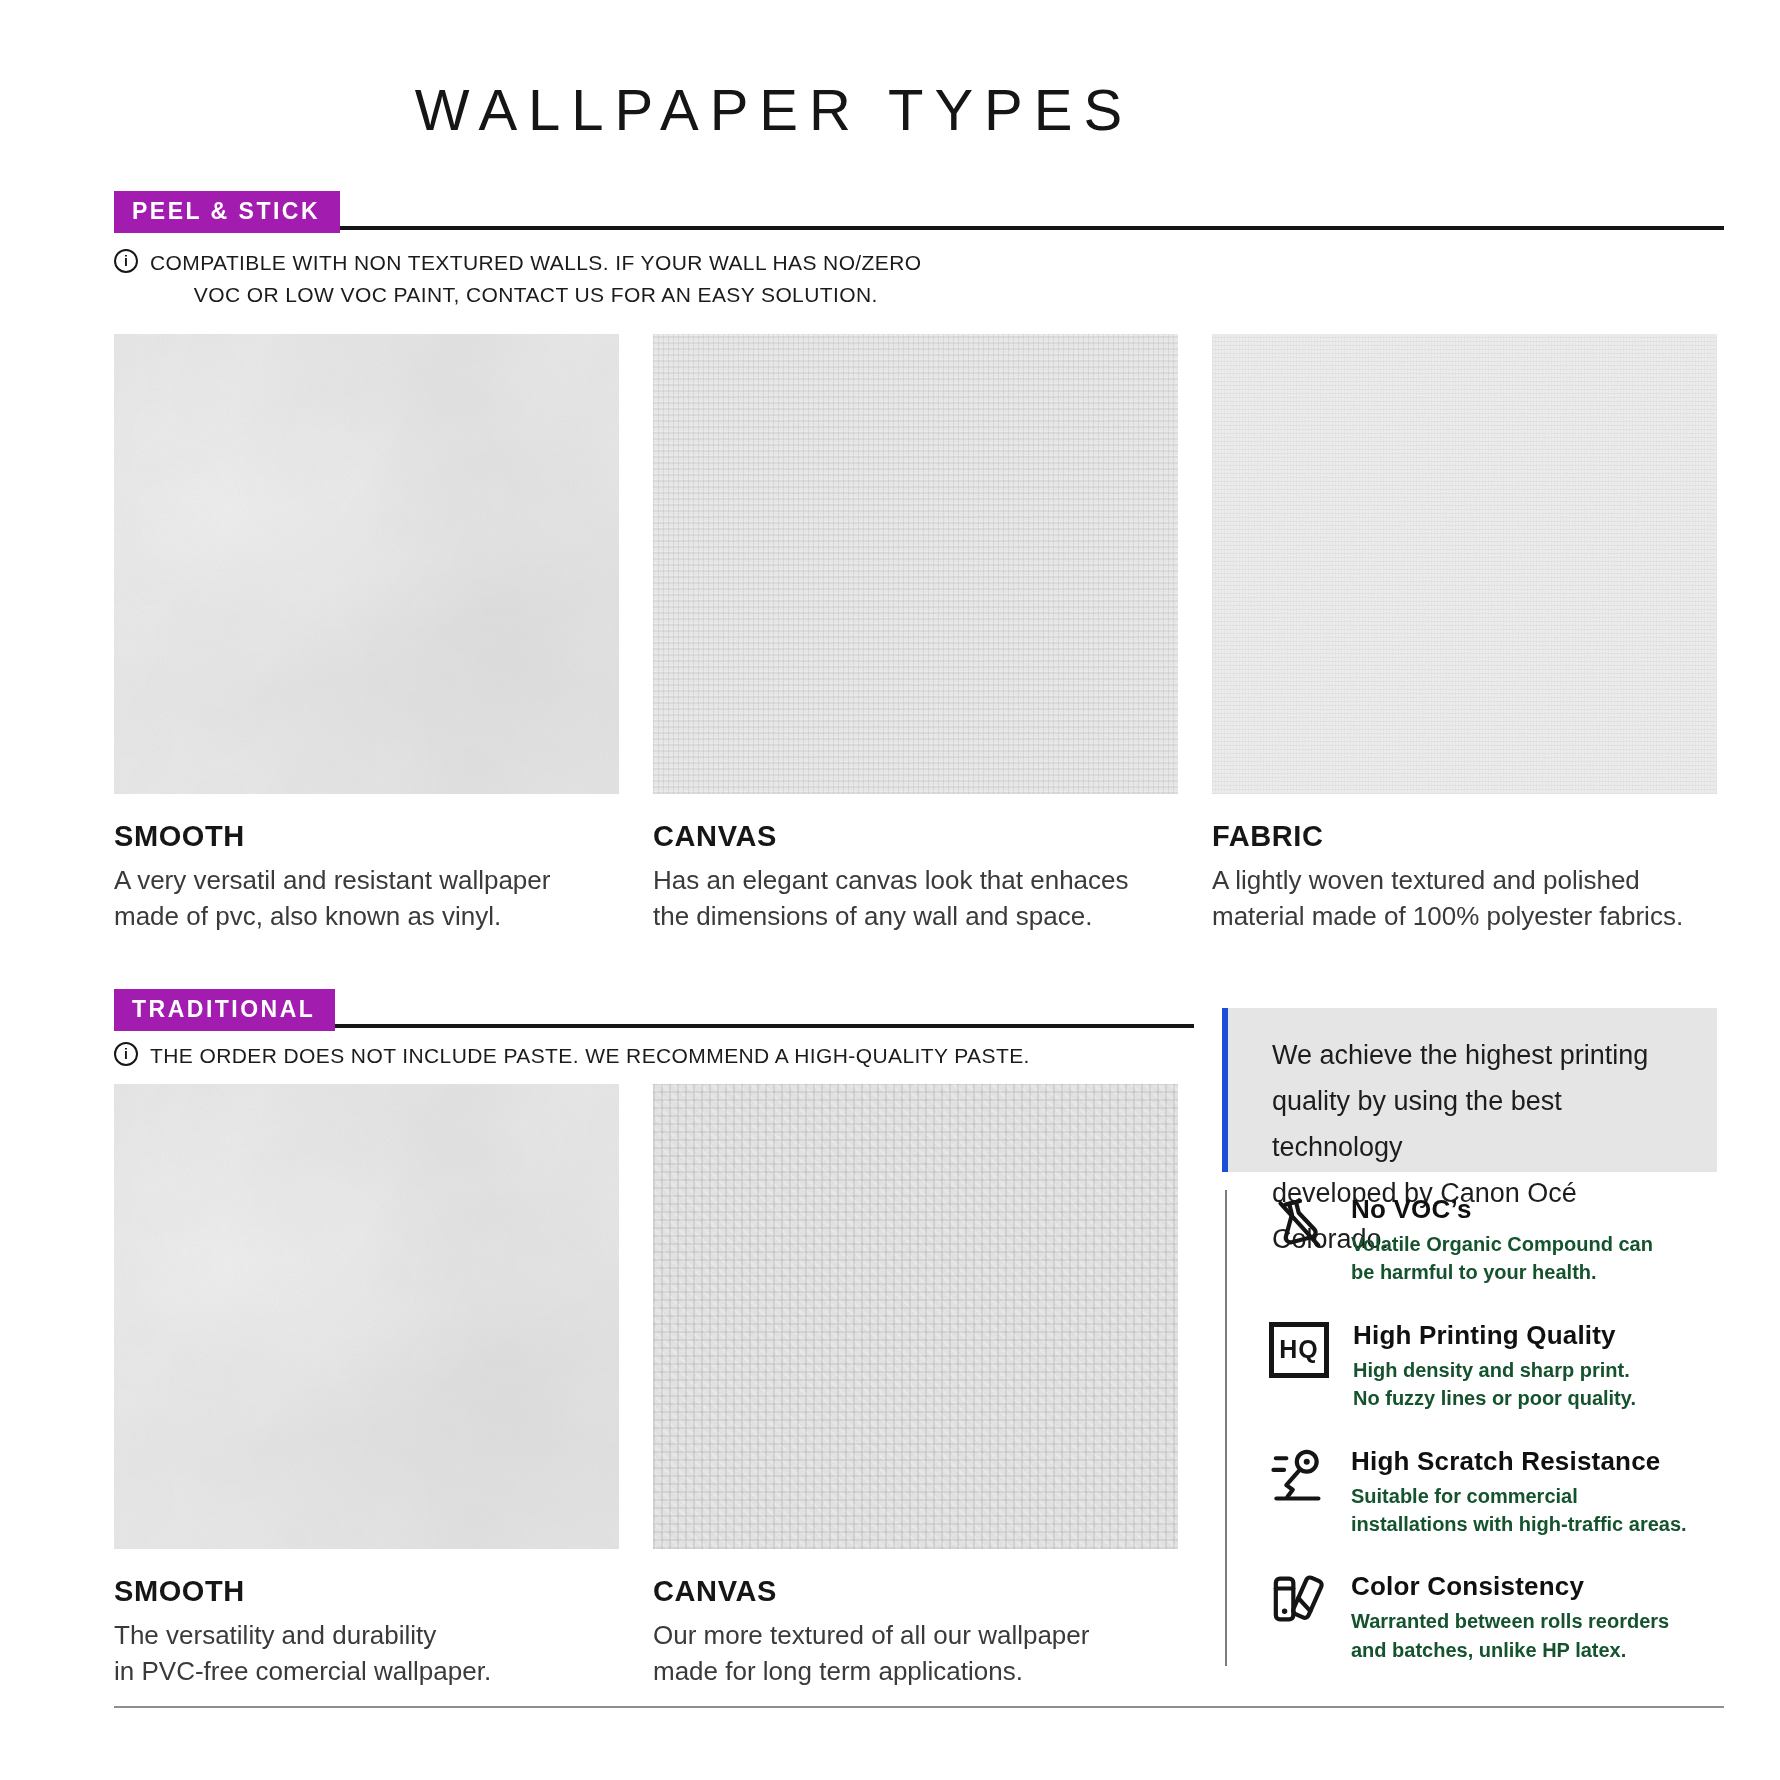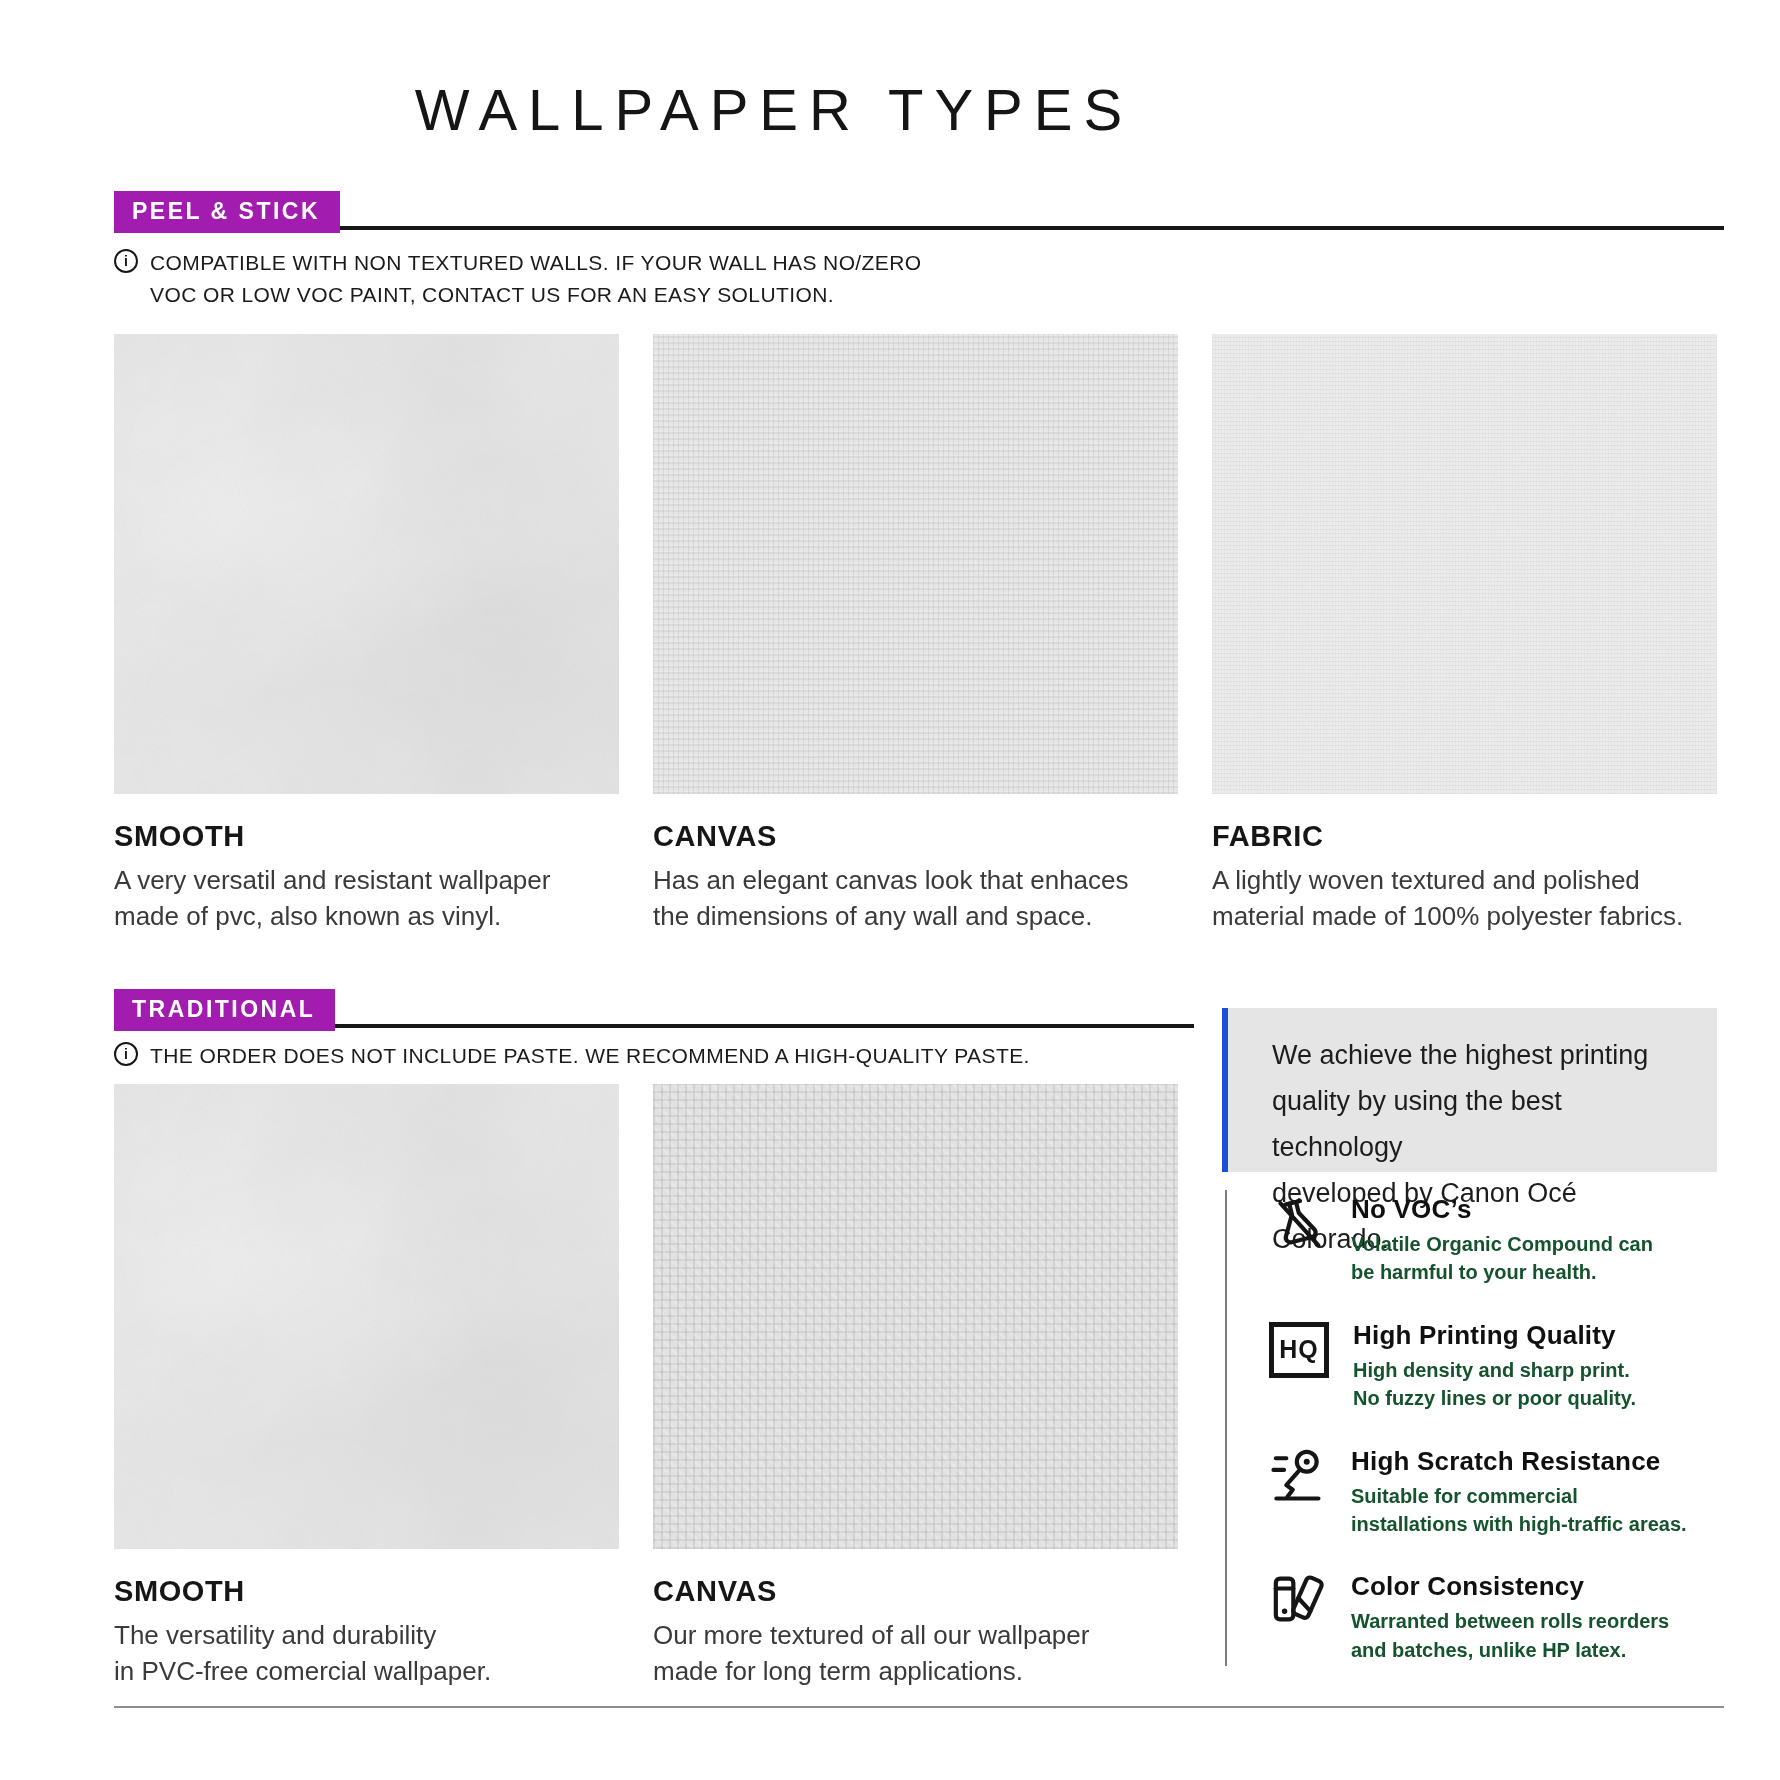--- a/index.html
+++ b/index.html
@@ -26,21 +26,21 @@
   .note{position:absolute;display:flex;gap:12px;align-items:flex-start;}
   .note-peel{top:243px;left:85px;width:900px;}
   .note-trad{top:1036px;left:85px;width:1050px;}
   .info-dot{
     flex:0 0 auto;width:20px;height:20px;margin-top:2px;border:2px solid #161616;border-radius:50%;
     display:flex;align-items:center;justify-content:center;
     font-size:14px;font-weight:700;color:#161616;line-height:1;
   }
   .note-text{
     font-size:21px;font-weight:500;letter-spacing:0.4px;color:#1b1b1b;
-    line-height:1.5;white-space:pre-line;
+    line-height:1.5;white-space:pre-line;text-align:center;
   }
   
   .row{position:absolute;display:grid;column-gap:34px;}
   .row1{top:330px;left:85px;grid-template-columns:505px 525px 505px;}
   .row2{top:1080px;left:85px;grid-template-columns:505px 525px;}
   .swatch{position:relative;width:100%;overflow:hidden;}
   .row1 .swatch{height:460px;}
   .row2 .swatch{height:465px;}
   .tex-overlay{position:absolute;inset:0;width:100%;height:100%;display:block;}
   .tex-smooth{

